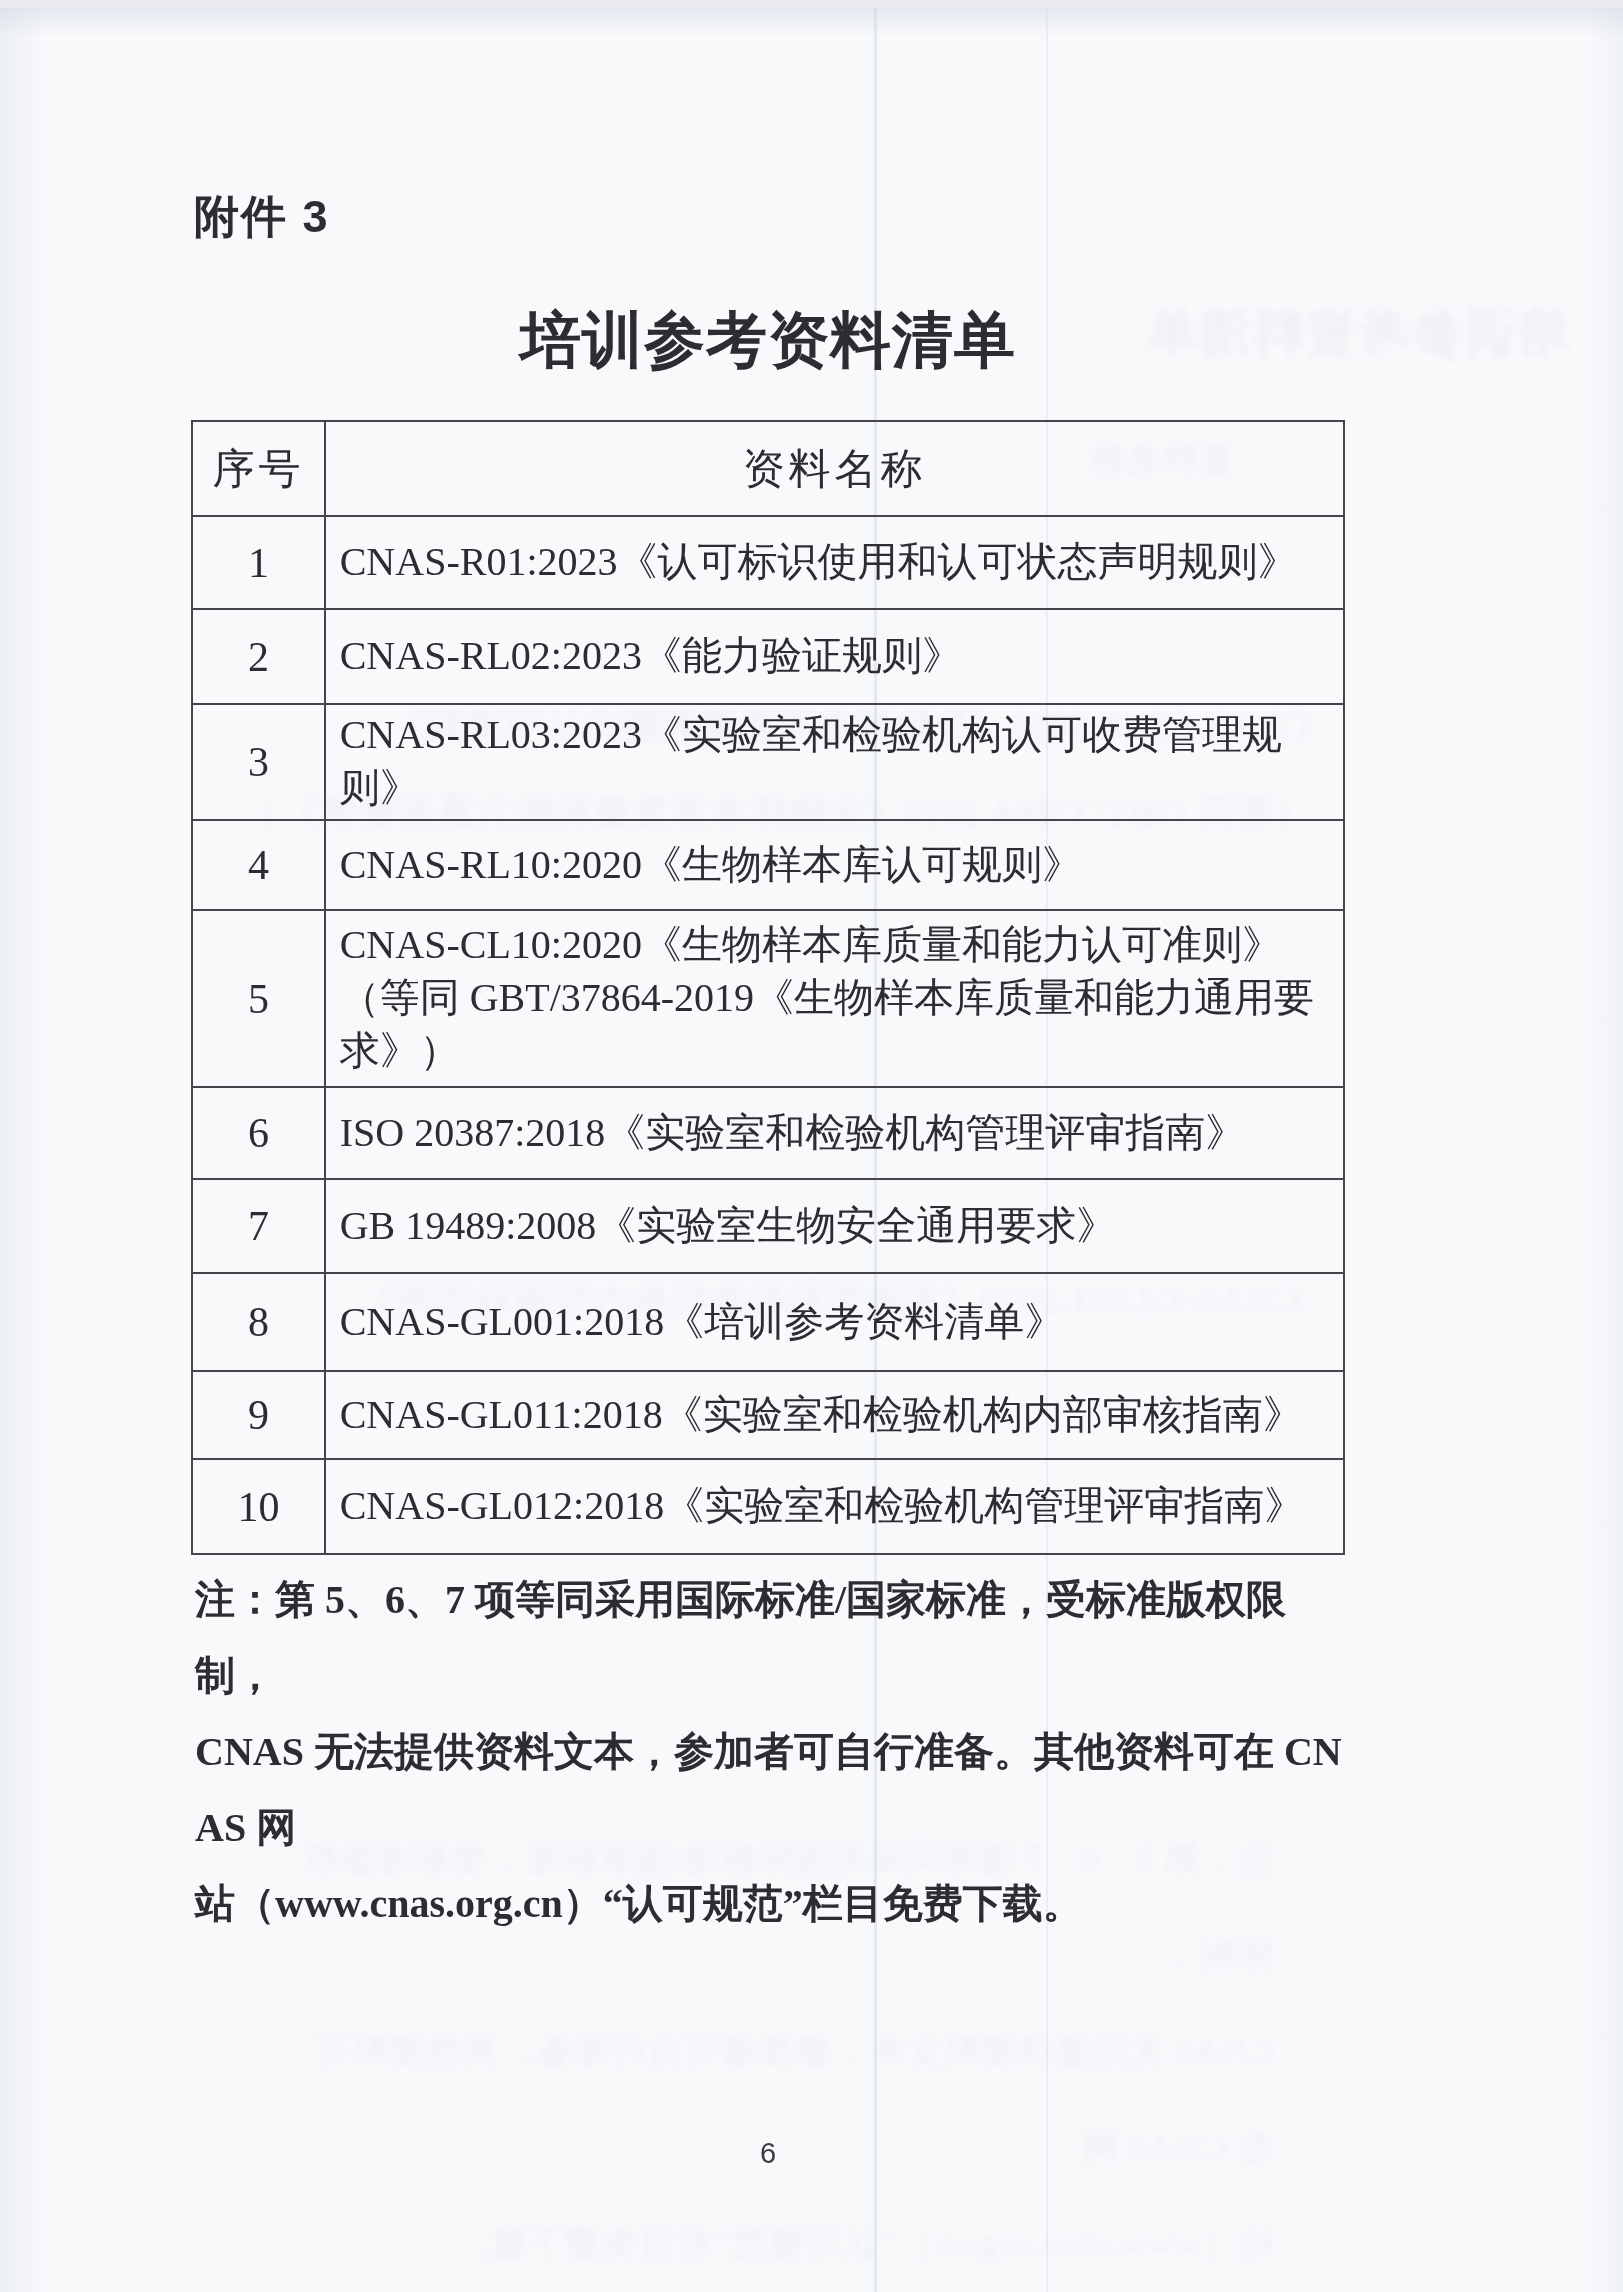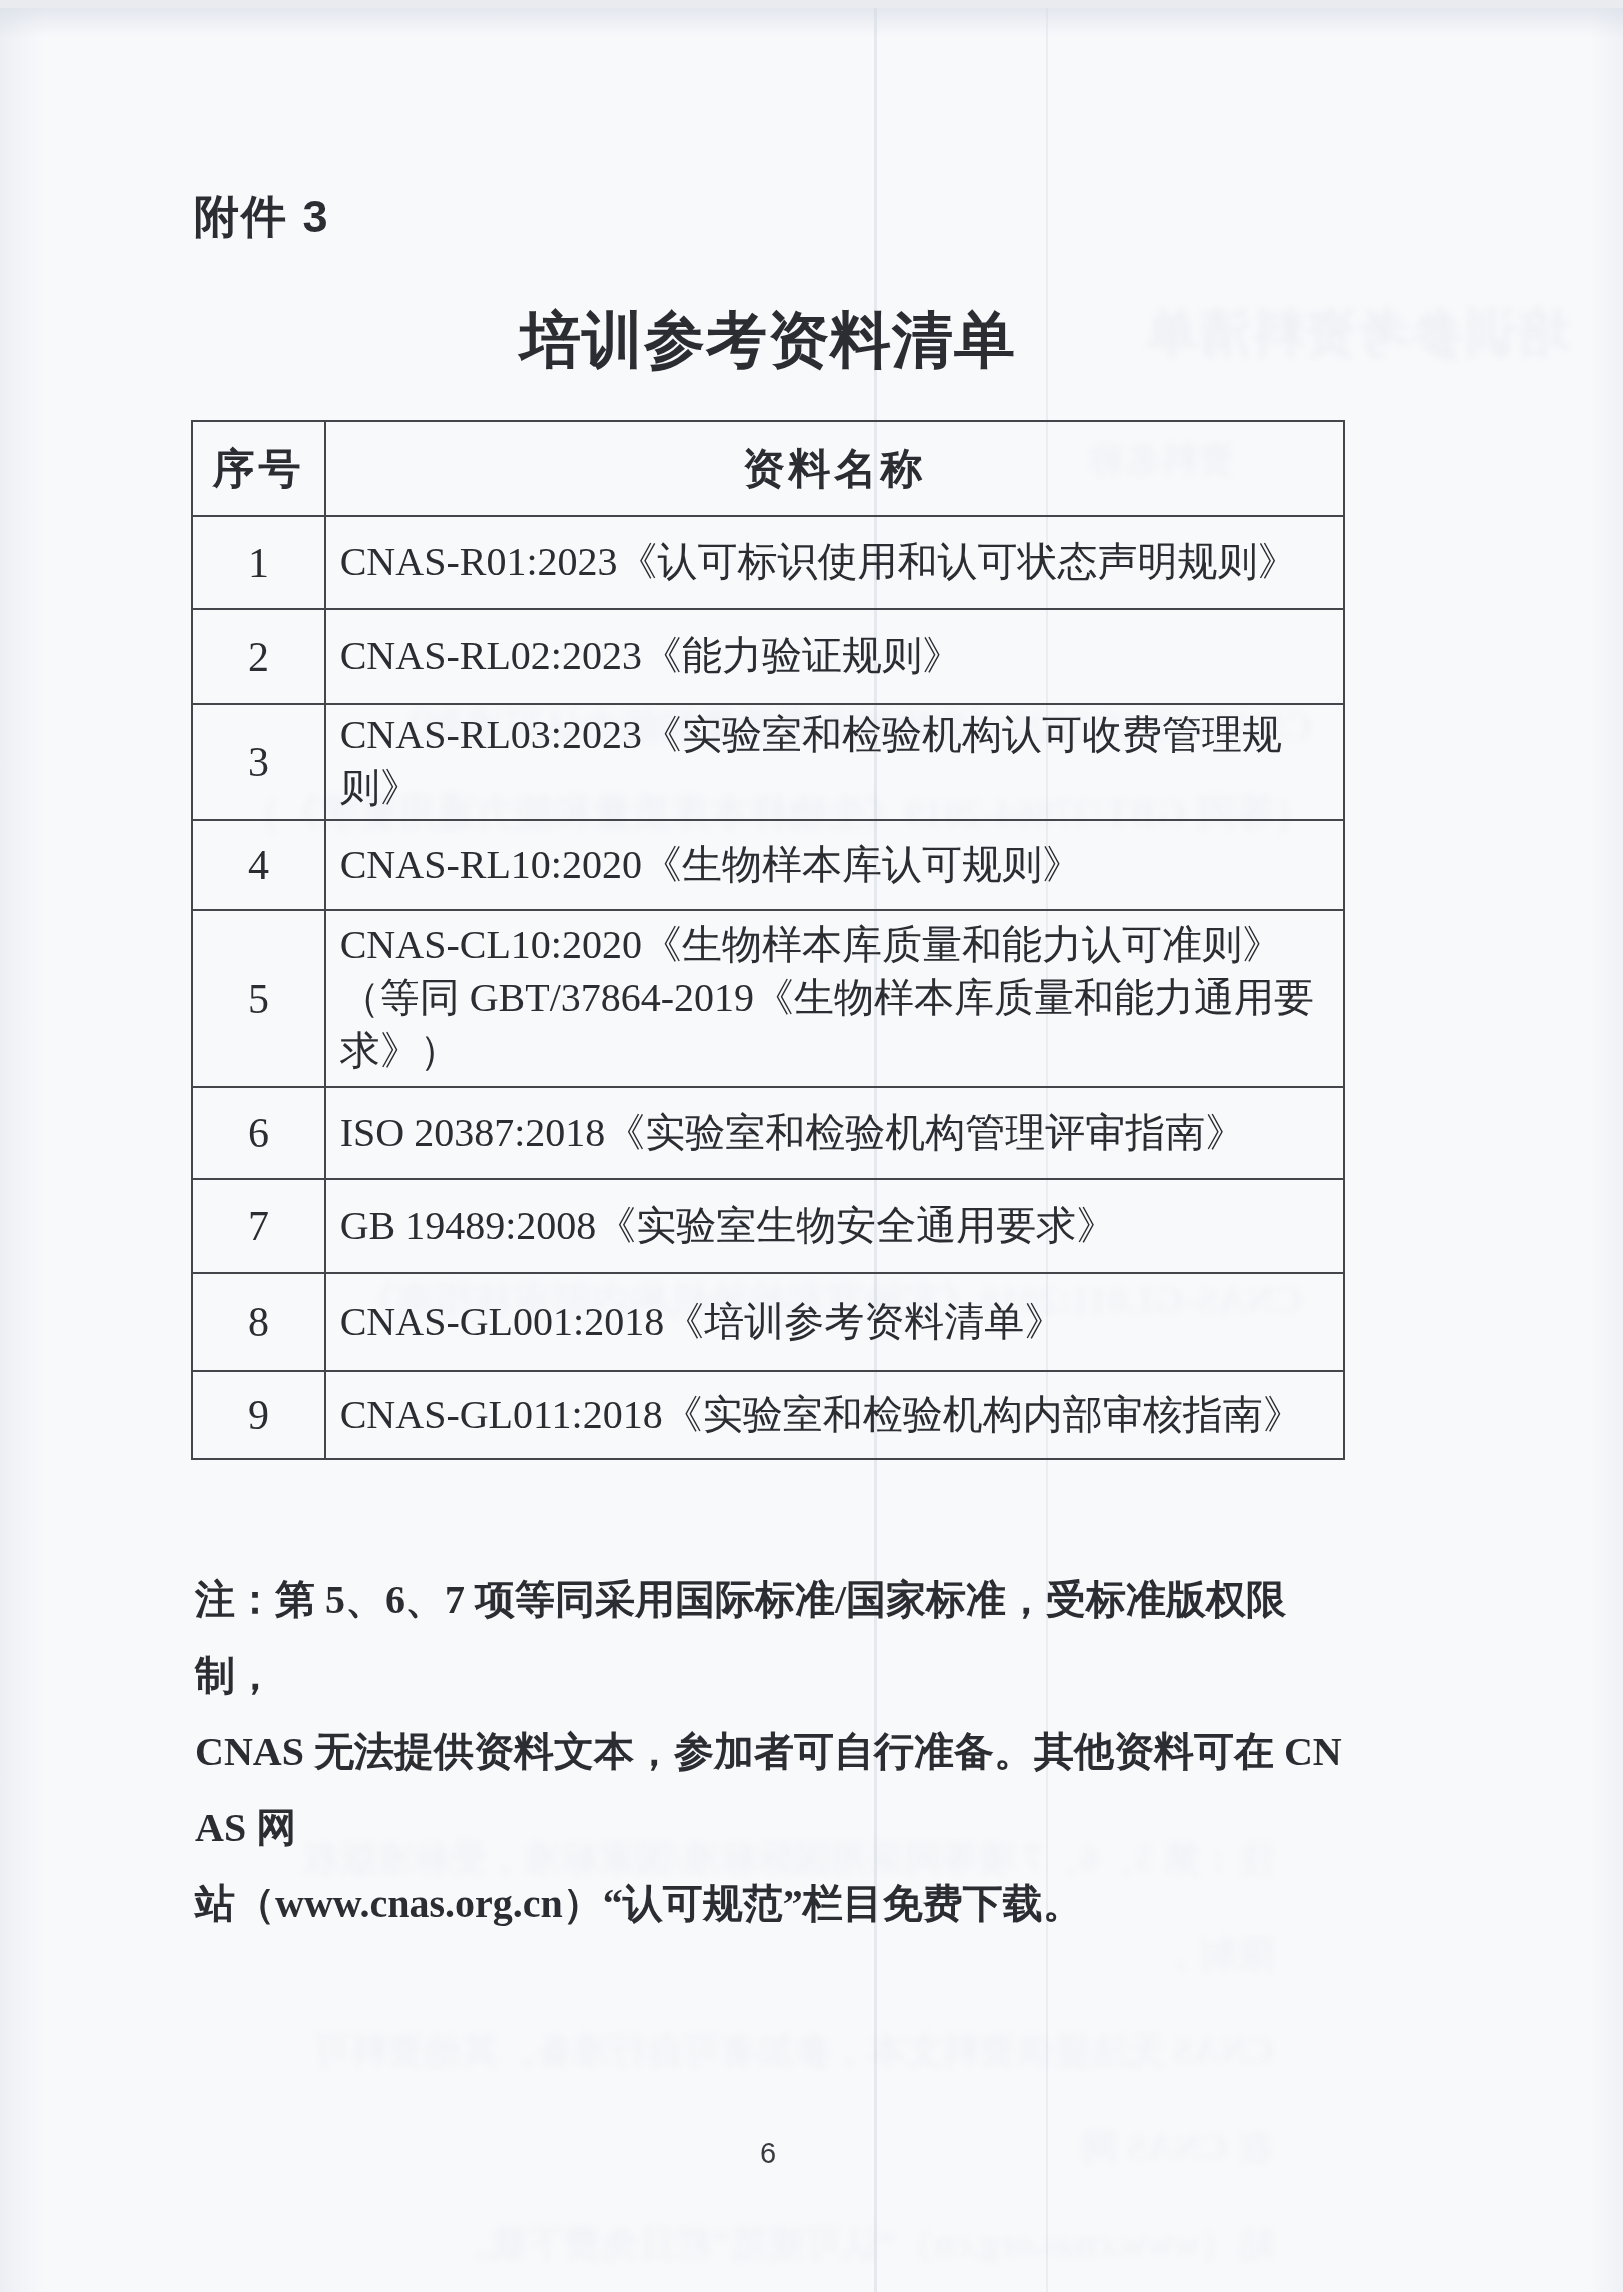--- a/index.html
+++ b/index.html
@@ -65,21 +65,21 @@
     border:2.9px solid var(--border);
   }
   table.doc col.c1{width:133px;}
   table.doc th, table.doc td{
     border:2px solid var(--border);
     vertical-align:middle;
     color:var(--ink);
   }
   table.doc thead tr{height:95px;}
   table.doc thead th{
-    font-size:42px;font-weight:700;text-align:center;
+    font-size:42px;font-weight:400;text-align:center;
     letter-spacing:3.9px;
   }
   table.doc tbody tr:nth-child(1){height:93px;}
   table.doc tbody tr:nth-child(2){height:95px;}
   table.doc tbody tr:nth-child(3){height:116px;}
   table.doc tbody tr:nth-child(4){height:90px;}
   table.doc tbody tr:nth-child(5){height:177px;}
   table.doc tbody tr:nth-child(6){height:92px;}
   table.doc tbody tr:nth-child(7){height:94px;}
   table.doc tbody tr:nth-child(8){height:98px;}
@@ -171,20 +171,24 @@
         <td class="name">GB 19489:2008《实验室生物安全通用要求》</td>
       </tr>
       <tr>
         <td class="idx">8</td>
         <td class="name">CNAS-GL001:2018《培训参考资料清单》</td>
       </tr>
       <tr>
         <td class="idx">9</td>
         <td class="name">CNAS-GL011:2018《实验室和检验机构内部审核指南》</td>
       </tr>
+      <tr>
+        <td class="idx">10</td>
+        <td class="name">CNAS-GL012:2018《实验室和检验机构管理评审指南》</td>
+      </tr>
     </tbody>
   </table>
 
   <div class="note">注：第 5、6、7 项等同采用国际标准/国家标准，受标准版权限制，
 CNAS 无法提供资料文本，参加者可自行准备。其他资料可在 CNAS 网
 站（www.cnas.org.cn）“认可规范”栏目免费下载。</div>
 
   <div class="pagenum">6</div>
 
 </div>

